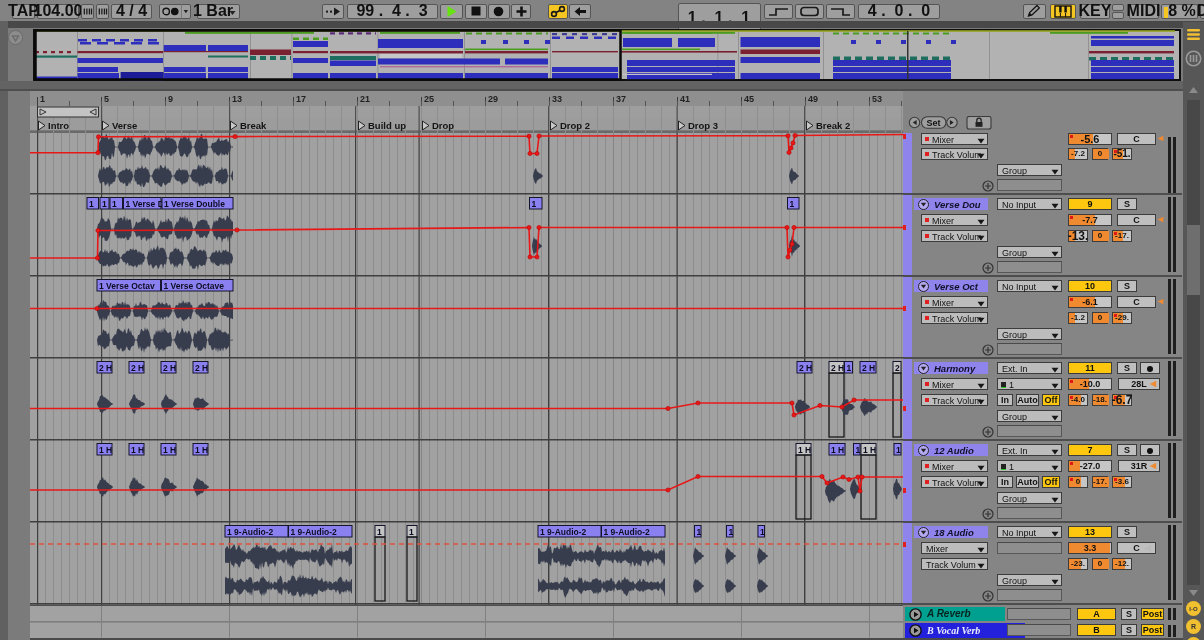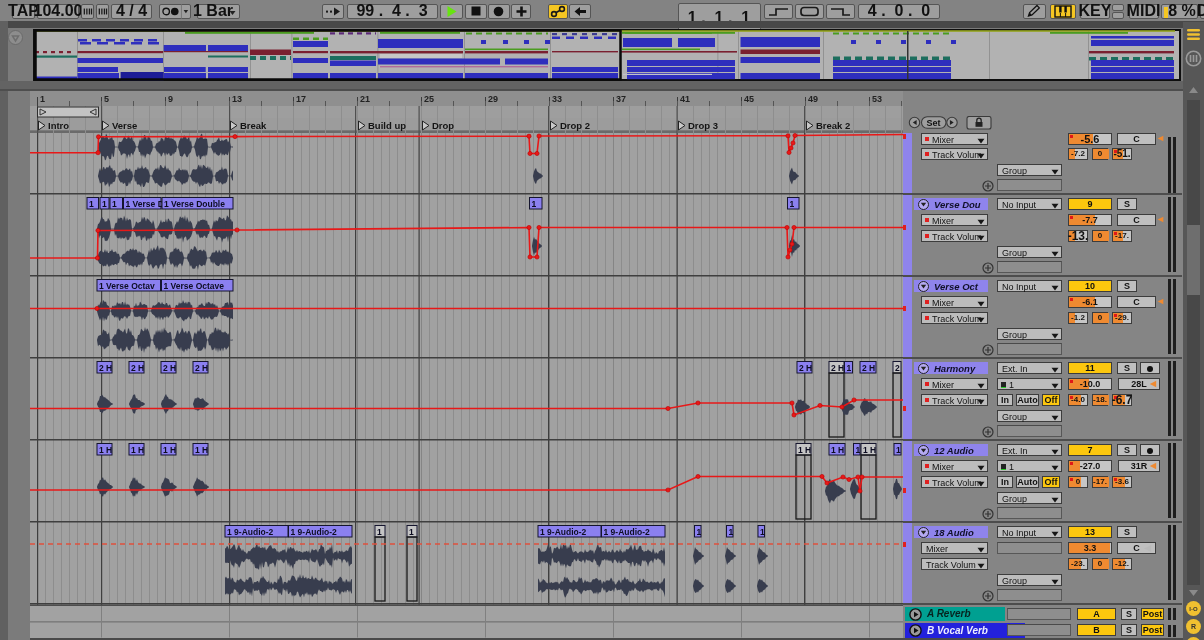--- a/index.html
+++ b/index.html
@@ -1259,21 +1259,21 @@
         <span class="vt">A</span>
       </div>
       <div class="pb" style="left:218px;top:516.5px;width:16px;height:12px;background:#bfbfbf;border:1px solid #3c3c3c;">
         <span class="vt">S</span>
       </div>
       <div class="pb" style="left:238px;top:516.5px;width:23px;height:12px;background:#fcc70e;border:1px solid #3c3c3c;">
         <span class="vt">Post</span>
       </div>
       <div class="pb" style="left:264.5px;top:517px;width:3px;height:12px;background:#1e1e1e;"></div>
       <div class="pb" style="left:269.5px;top:517px;width:3px;height:12px;background:#1e1e1e;"></div>
-      <div class="pb" style="left:2px;top:532px;width:120px;height:14.5px;background:#2321dc;">
+      <div class="pb" style="left:2px;top:532px;width:120px;height:14.5px;background:#2321dc;font-family:Liberation Serif, serif;">
         <svg style="position:absolute;left:4px;top:1px" width="13" height="13" viewBox="0 0 13 13">
           <circle cx="6.5" cy="6.5" r="5.6" fill="#9a9a9a" stroke="#111" stroke-width="1.4"></circle>
           <path d="M5 3.8 L9.5 6.5 L5 9.2 Z" fill="#111"></path>
         </svg>
         <span style="position:absolute;left:22px;top:1.5px;font-size:10px;font-weight:bold;font-style:italic;color:#eef">B Vocal Verb</span>
       </div>
       <div class="pb" style="left:104px;top:533px;width:64px;height:12px;background:#8e8e8e;border:1px solid #575757;border-top-color:#4a4a4a;"></div>
       <div class="pb" style="left:174px;top:533px;width:39px;height:12px;background:#fcc70e;border:1px solid #3c3c3c;">
         <span class="vt">B</span>
       </div>

